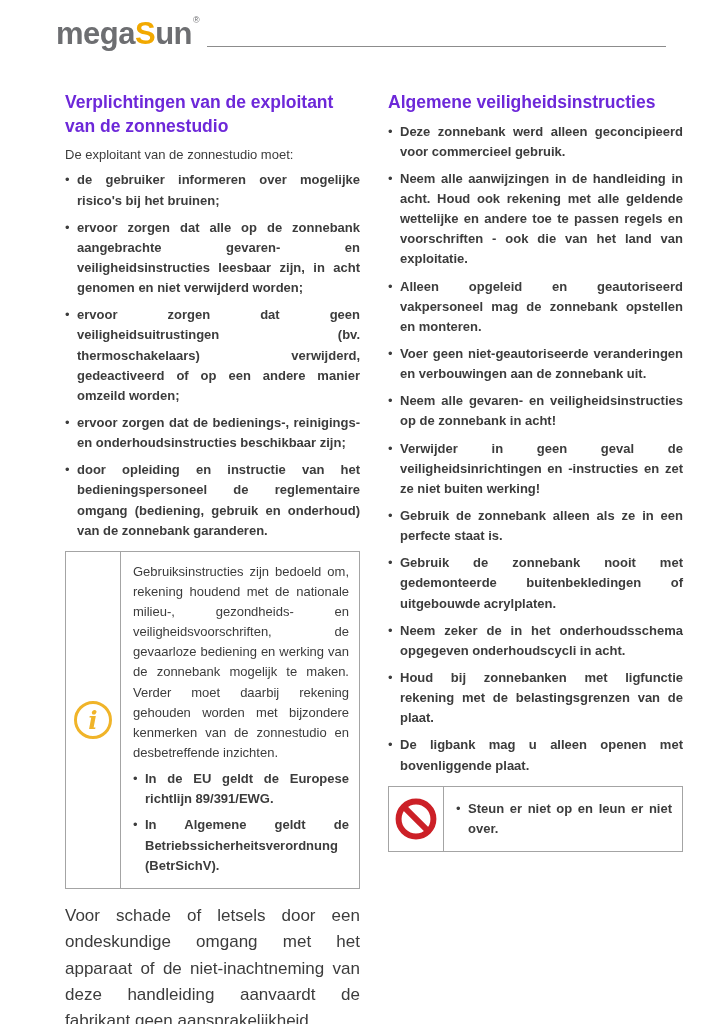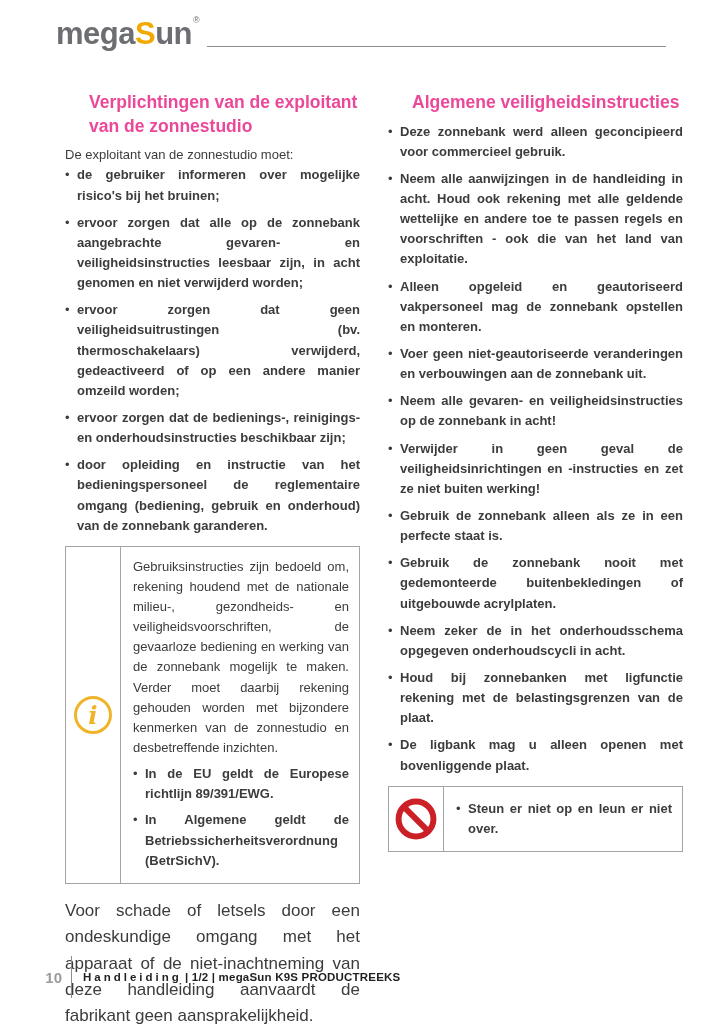--- a/index.html
+++ b/index.html
@@ -47,33 +47,32 @@
 
   
   .columns {
     display: flex;
     margin: 42px 0 0 65px;
     gap: 28px;
   }
   .col { width: 295px; }
 
   h1.section-heading {
-    color: #ec4899;
+    color: #6d28d9;
     font-size: 17.5px;
     font-weight: bold;
     line-height: 1.35;
     margin-bottom: 7px;
-    margin-left: 24px;
   }
 
   .body-text, .bullets li .li-text, .note-body p {
     font-size: 13px;
     line-height: 1.55;
   }
-  .intro { font-size: 13px; line-height: 1.55; }
+  .intro { font-size: 13px; line-height: 1.55; margin-bottom: 5px; }
 
   ul.bullets { list-style: none; }
   ul.bullets li {
     display: flex;
     margin-bottom: 7px;
   }
   ul.bullets li .dot {
     width: 12px;
     flex: 0 0 12px;
     font-size: 13px;
@@ -286,22 +285,14 @@
                 <span class="dot">•</span>
                 <span class="li-text">Steun er niet op en leun er niet over.</span>
               </li>
             </ul>
         </div>
       </div>
     </section>
 
   </main>
 
-  <footer class="page-footer">
-    <span class="page-num">10</span>
-    <span class="footer-sep"></span>
-    <span class="footer-text">
-      <span class="ft-light">Handleiding</span>
-      <span class="ft-bold">| 1/2 | megaSun K9S PRODUCTREEKS</span>
-    </span>
-  </footer>
 
 </div>
 
 </body></html>

